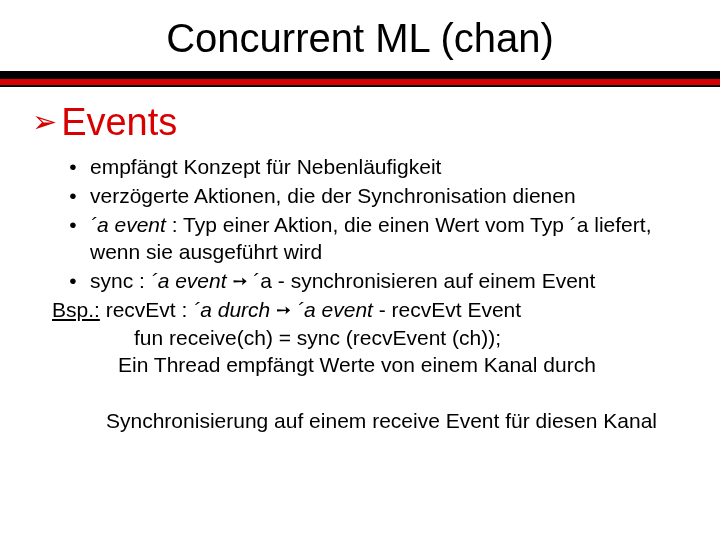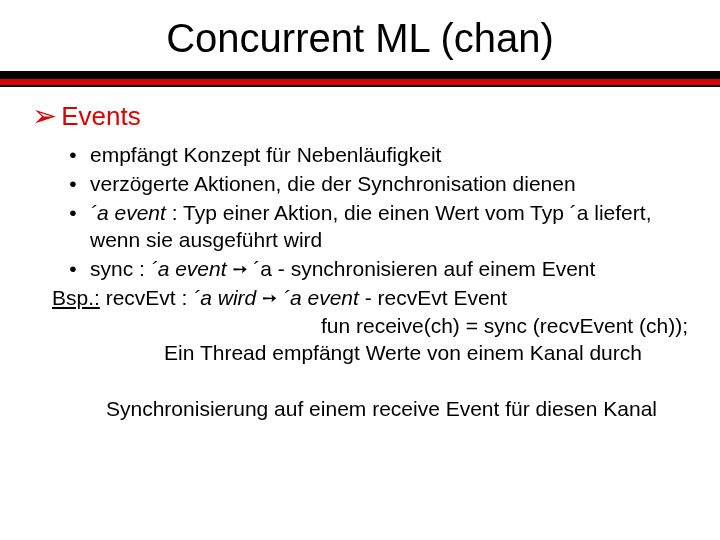--- a/index.html
+++ b/index.html
@@ -38,21 +38,21 @@
     margin-bottom: 10px;
     color: #d80000;
   }
   .heading-row .arrow {
     font-size: 30px;
     line-height: 1;
     position: relative;
     top: -1px;
   }
   .heading-row .text {
-    font-size: 26px;
+    font-size: 38px;
   }
   .bullets {
     padding-left: 34px;
     font-size: 21px;
     line-height: 1.28;
   }
   .bullets .item {
     display: flex;
     gap: 10px;
     margin-bottom: 2px;
@@ -65,22 +65,22 @@
   .bullets .txt { flex: 1; }
   .italic { font-style: italic; }
   .bsp-block {
     font-size: 21px;
     line-height: 1.3;
     margin-top: 2px;
     padding-left: 20px;
   }
   .bsp-label { text-decoration: underline; }
   .bsp-lines div { }
-  .l2 { padding-left: 82px; text-align: right; }
-  .l3 { padding-left: 66px; text-align: center; }
+  .l2 { padding-left: 82px; }
+  .l3 { padding-left: 66px; }
   .l4 { padding-left: 54px; margin-top: 29px; }
   .small-arrow {
     display: inline-block;
     font-size: 18px;
     position: relative;
     top: -1px;
   }
 </style>
 </head>
 <body>
@@ -115,21 +115,21 @@
       <span class="txt"><span class="italic">´a event</span><span> : Typ einer Aktion, die einen Wert vom Typ ´a liefert, wenn sie ausgeführt wird</span></span>
     </div>
     <div class="item">
       <span class="dot">•</span>
       <span class="txt"><span>sync : </span><span class="italic">´a event </span><span class="small-arrow">➙</span><span> ´a - synchronisieren auf einem Event</span></span>
     </div>
   </div>
 
   <div class="bsp-block">
     <div>
-      <span class="bsp-label">Bsp.:</span><span> recvEvt : </span><span class="italic">´a wird </span><span class="small-arrow">➙</span><span class="italic"> ´a event</span><span>  -  recvEvt Event</span>
+      <span class="bsp-label">Bsp.:</span><span> recvEvt : </span><span class="italic">´a durch </span><span class="small-arrow">➙</span><span class="italic"> ´a event</span><span>  -  recvEvt Event</span>
     </div>
     <div class="bsp-lines">
       <div class="l2">fun receive(ch) = sync (recvEvent (ch));</div>
       <div class="l3">Ein Thread empfängt Werte von einem Kanal durch</div>
       <div class="l4">Synchronisierung auf einem receive Event für diesen Kanal</div>
     </div>
   </div>
 </div>
 
 </body></html>

